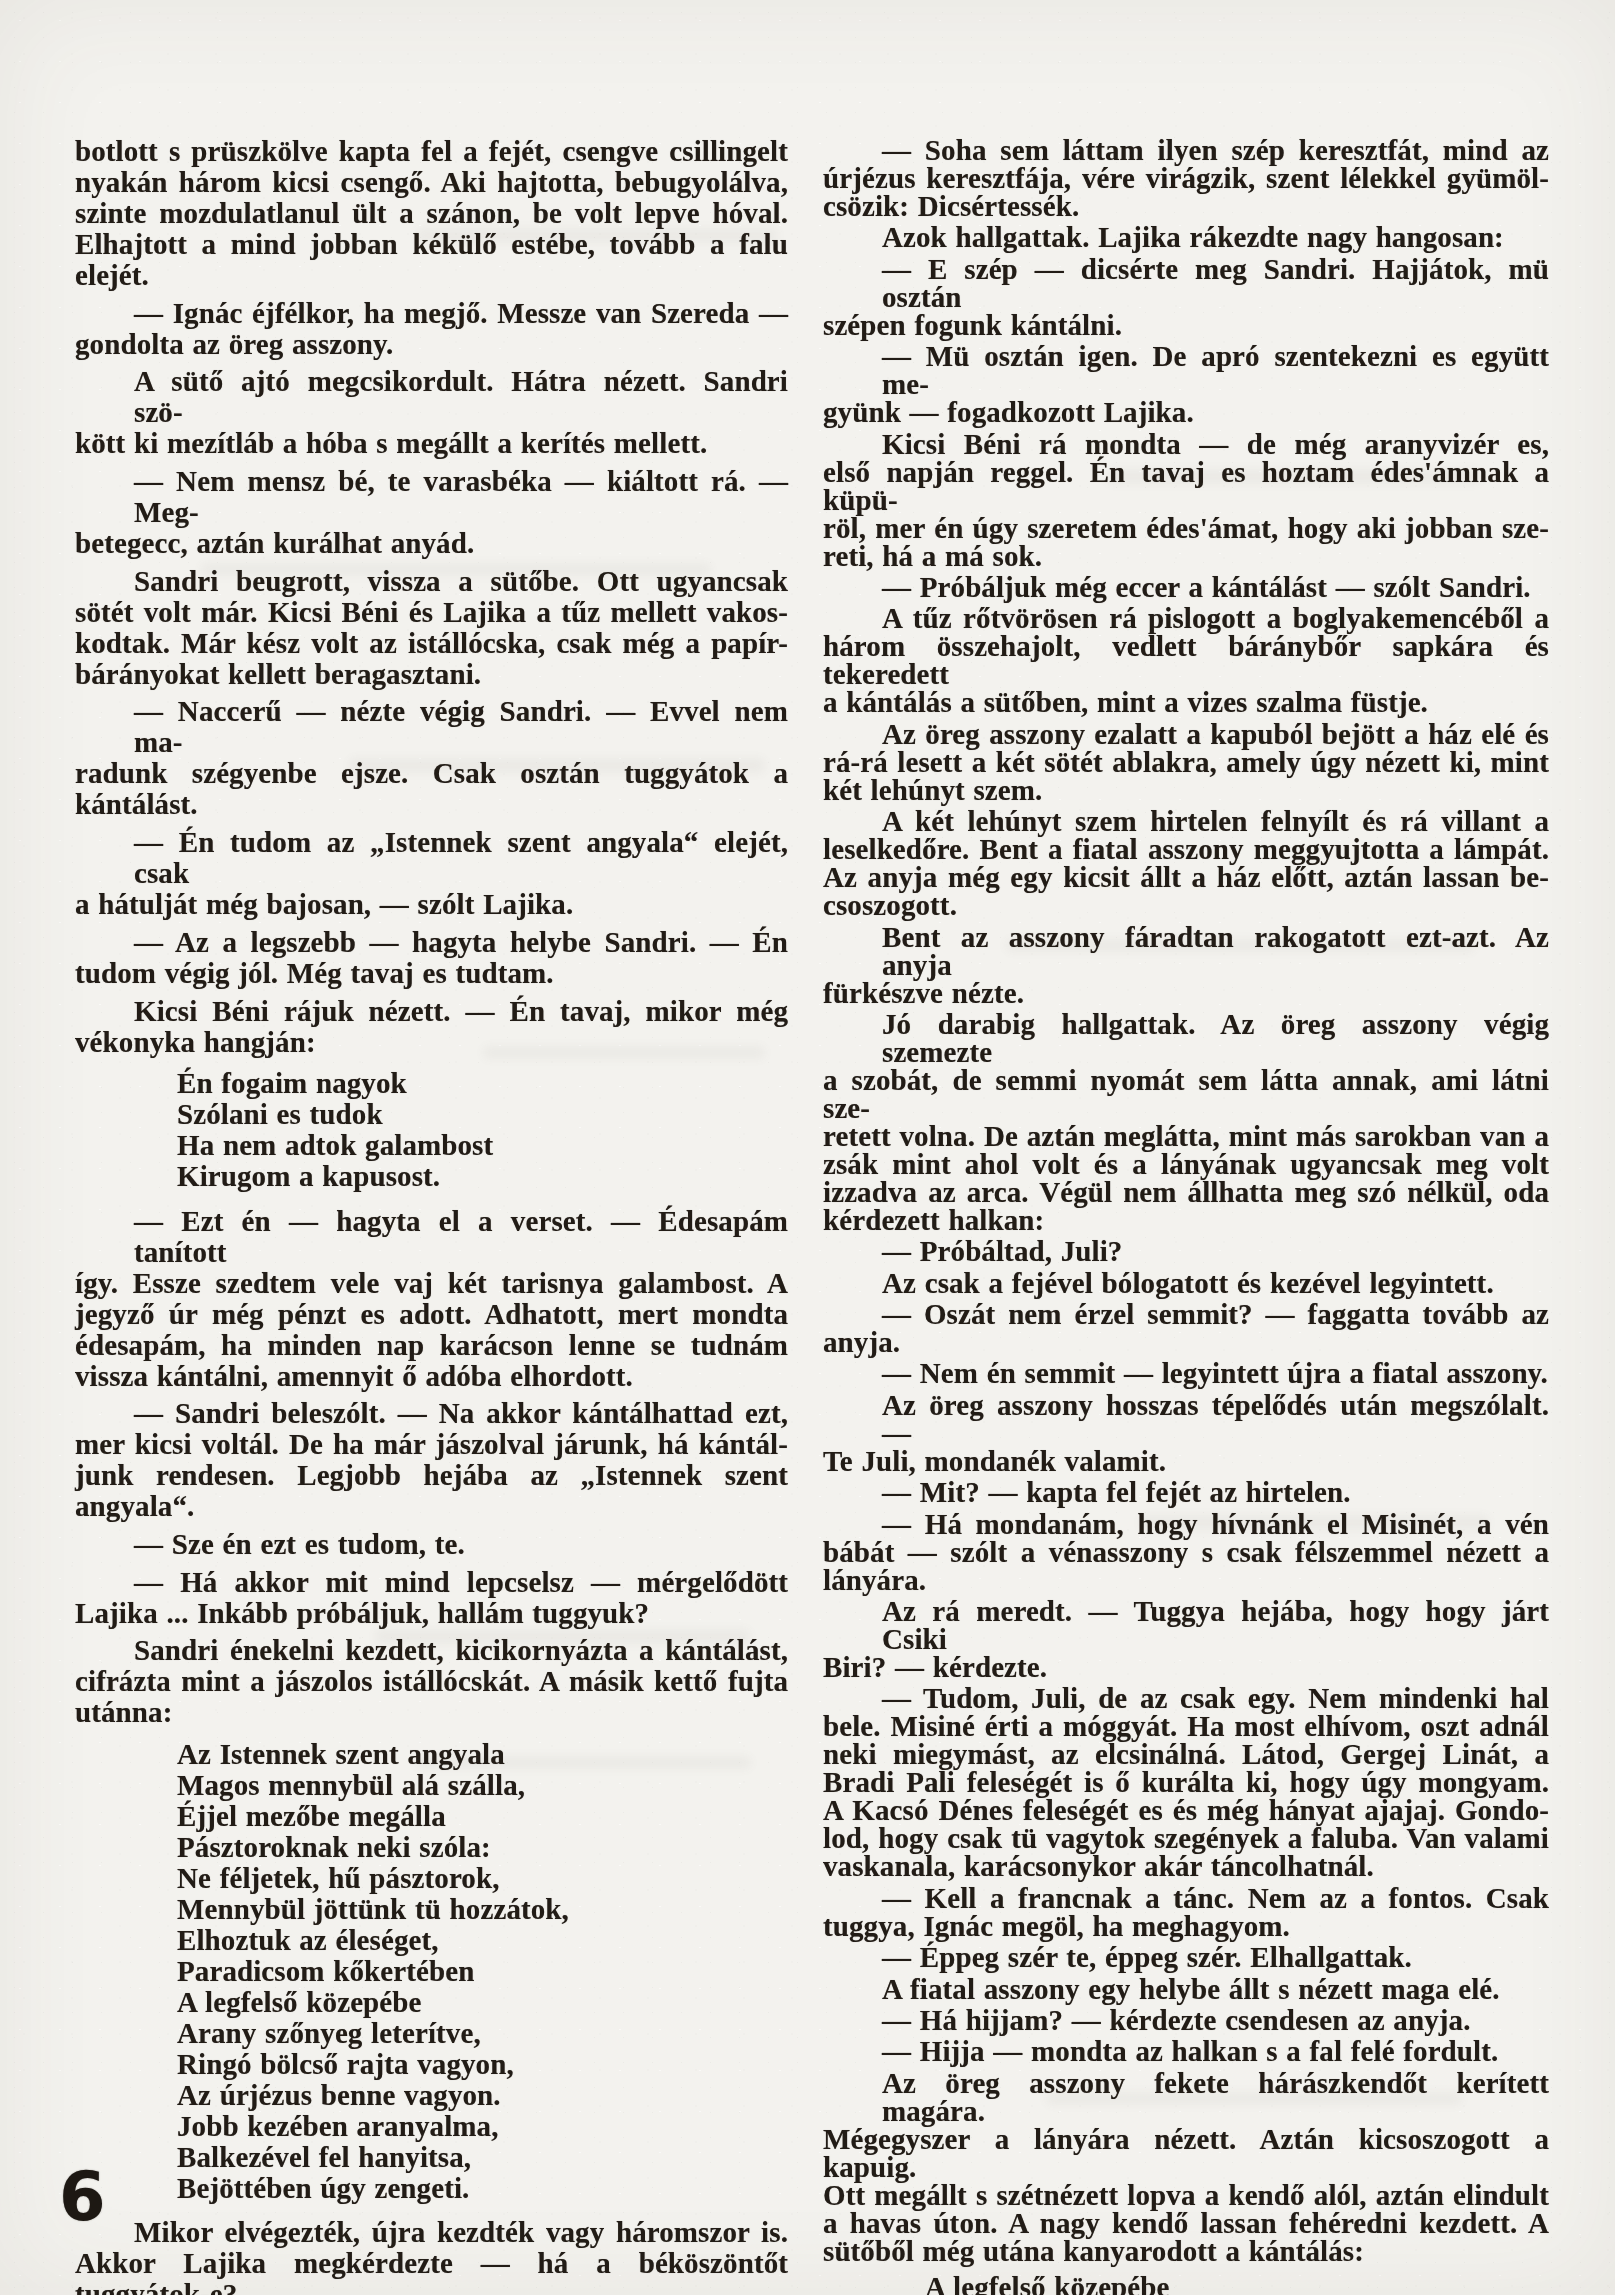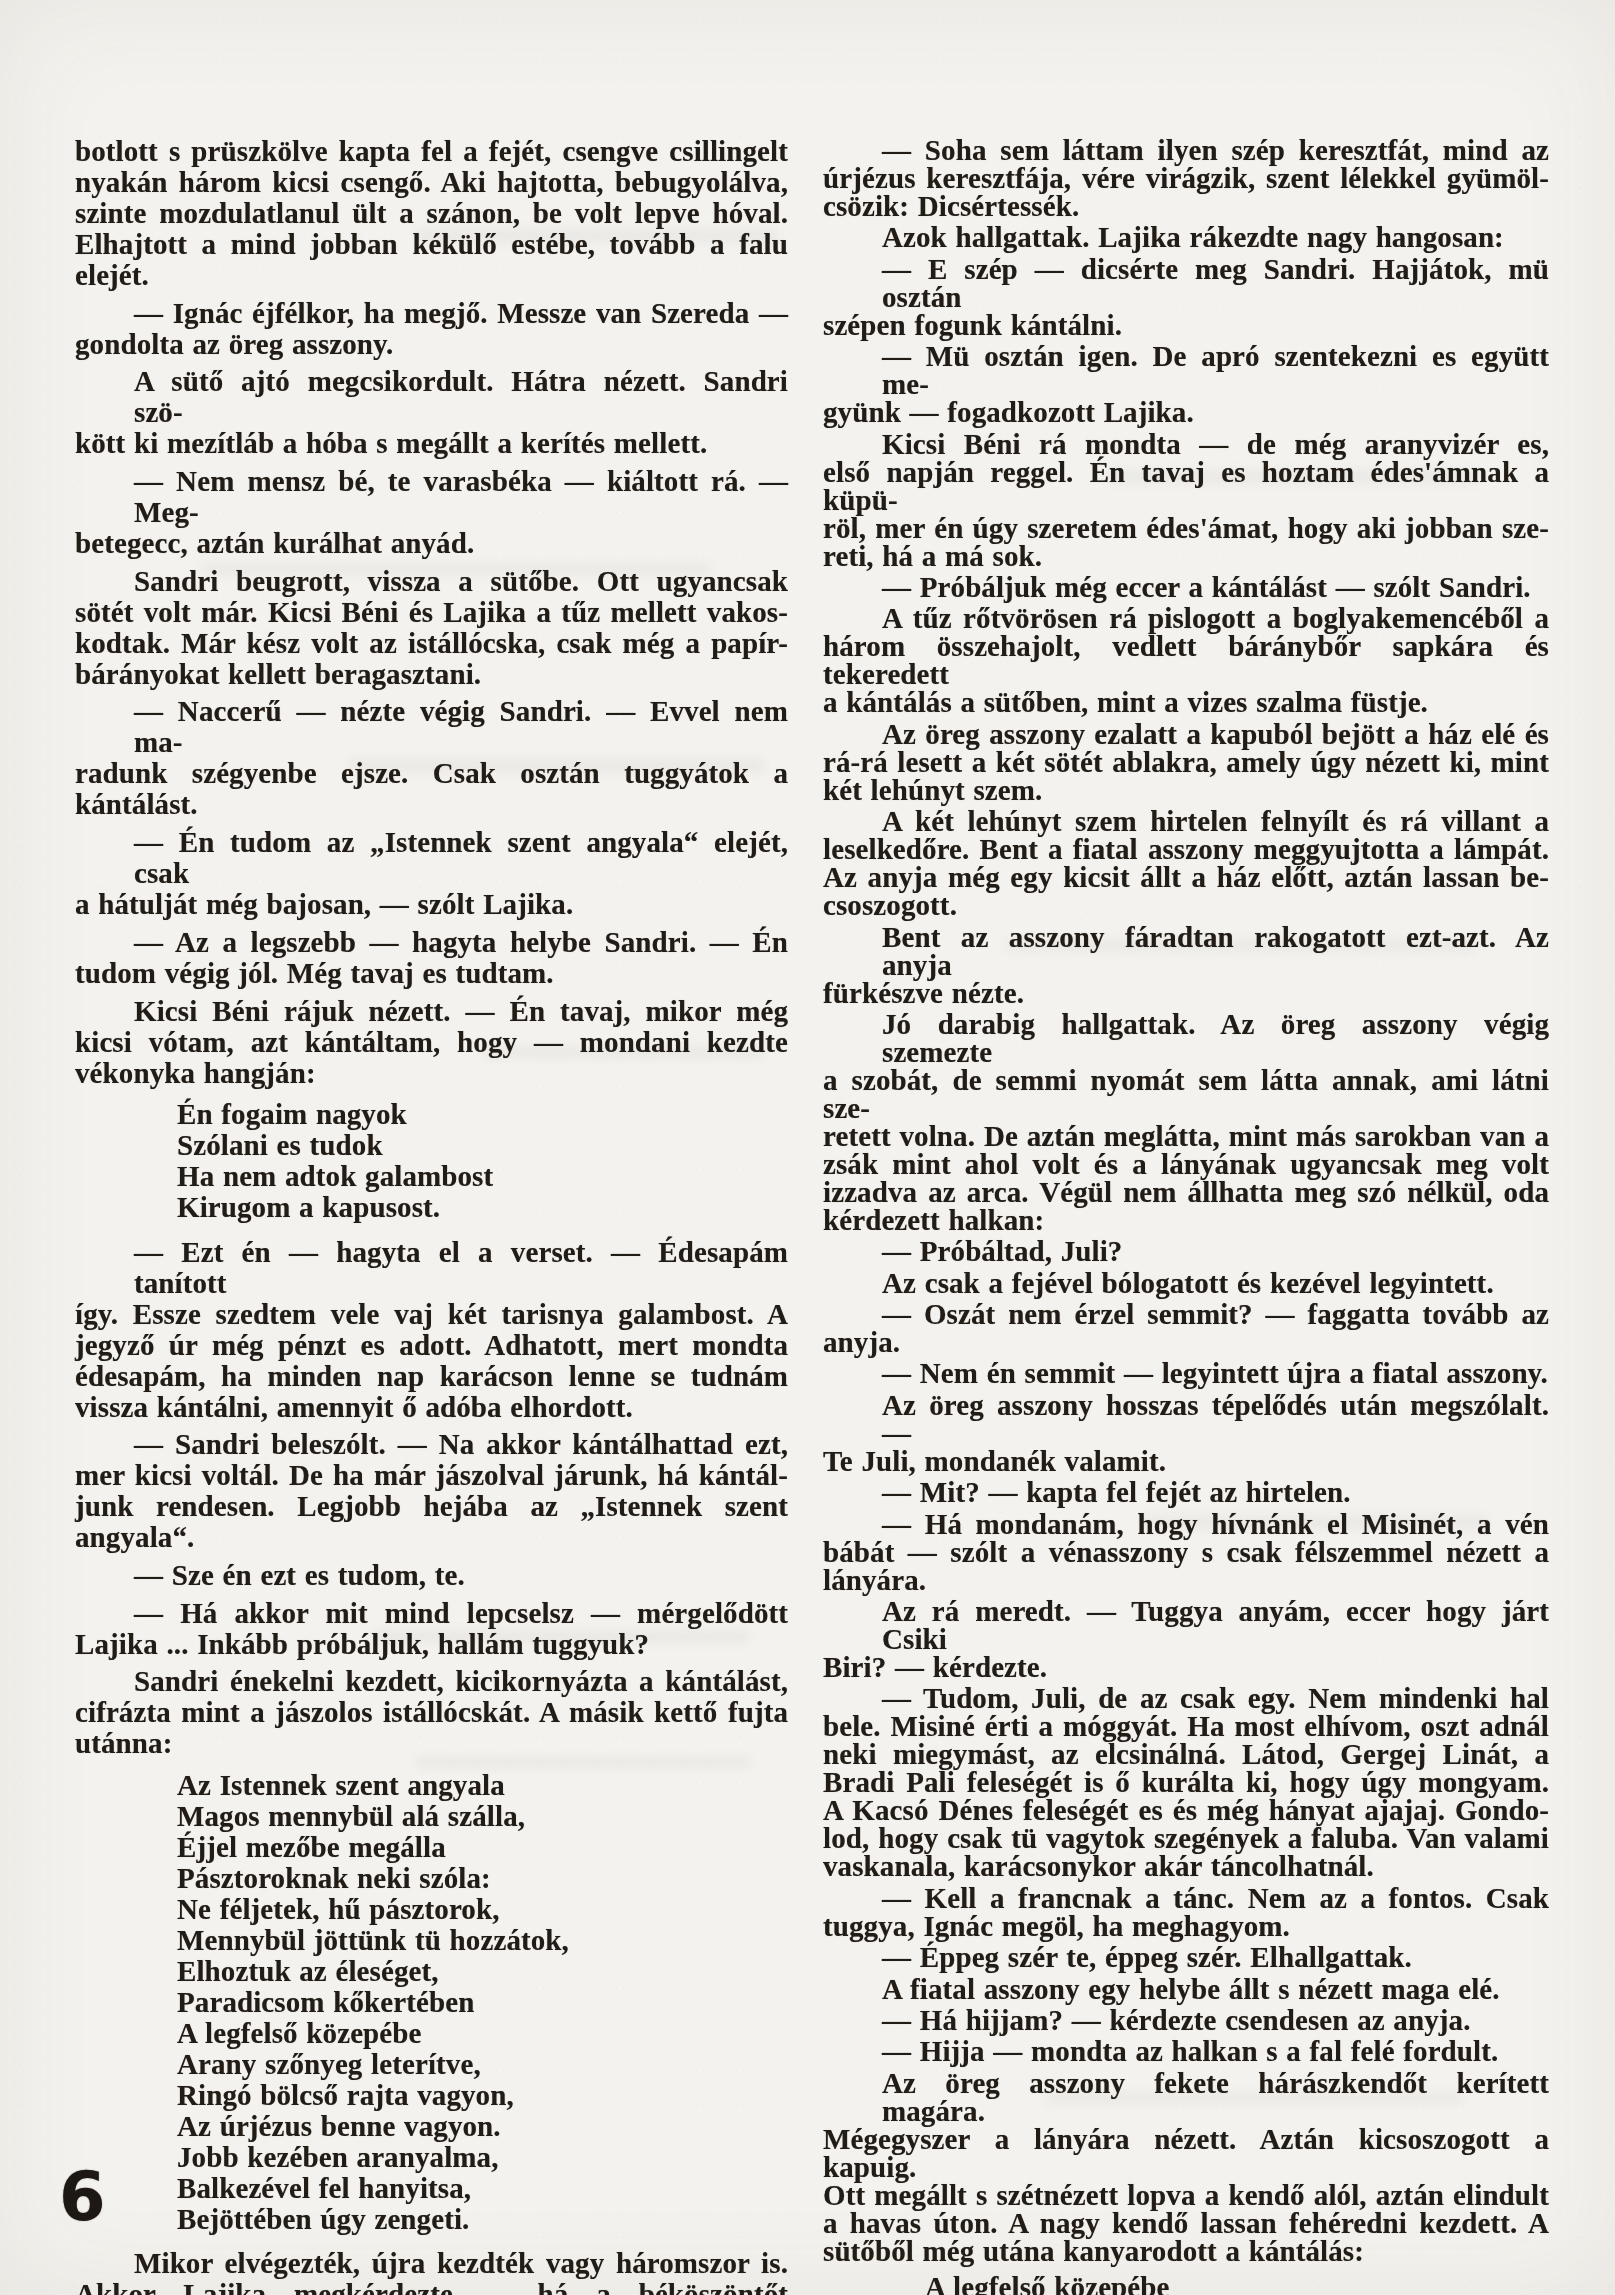--- a/index.html
+++ b/index.html
@@ -125,21 +125,20 @@
       <div class="block p">
         <div class="line first">— Én tudom az „Istennek szent angyala“ elejét, csak</div>
         <div class="line last">a hátulját még bajosan, — szólt Lajika.</div>
       </div>
       <div class="block p">
         <div class="line first">— Az a legszebb — hagyta helybe Sandri. — Én</div>
         <div class="line last">tudom végig jól. Még tavaj es tudtam.</div>
       </div>
       <div class="block p">
         <div class="line first">Kicsi Béni rájuk nézett. — Én tavaj, mikor még</div>
-        <div class="line">kicsi vótam, azt kántáltam, hogy — mondani kezdte</div>
         <div class="line last">vékonyka hangján:</div>
       </div>
       <div class="block verse">
         <div class="line first">Én fogaim nagyok</div>
         <div class="line">Szólani es tudok</div>
         <div class="line">Ha nem adtok galambost</div>
         <div class="line last">Kirugom a kapusost.</div>
       </div>
       <div class="block p">
         <div class="line first">— Ezt én — hagyta el a verset. — Édesapám tanított</div>
@@ -261,21 +260,21 @@
       </div>
       <div class="block p">
         <div class="line first last">— Mit? — kapta fel fejét az hirtelen.</div>
       </div>
       <div class="block p">
         <div class="line first">— Há mondanám, hogy hívnánk el Misinét, a vén</div>
         <div class="line">bábát — szólt a vénasszony s csak félszemmel nézett a</div>
         <div class="line last">lányára.</div>
       </div>
       <div class="block p">
-        <div class="line first">Az rá meredt. — Tuggya anyám, eccer hogy járt Csiki</div>
+        <div class="line first">Az rá meredt. — Tuggya hejába, hogy hogy járt Csiki</div>
         <div class="line last">Biri? — kérdezte.</div>
       </div>
       <div class="block p">
         <div class="line first">— Tudom, Juli, de az csak egy. Nem mindenki hal</div>
         <div class="line">bele. Misiné érti a móggyát. Ha most elhívom, oszt adnál</div>
         <div class="line">neki miegymást, az elcsinálná. Látod, Gergej Linát, a</div>
         <div class="line">Bradi Pali feleségét is ő kurálta ki, hogy úgy mongyam.</div>
         <div class="line">A Kacsó Dénes feleségét es és még hányat ajajaj. Gondo-</div>
         <div class="line">lod, hogy csak tü vagytok szegények a faluba. Van valami</div>
         <div class="line last">vaskanala, karácsonykor akár táncolhatnál.</div>

